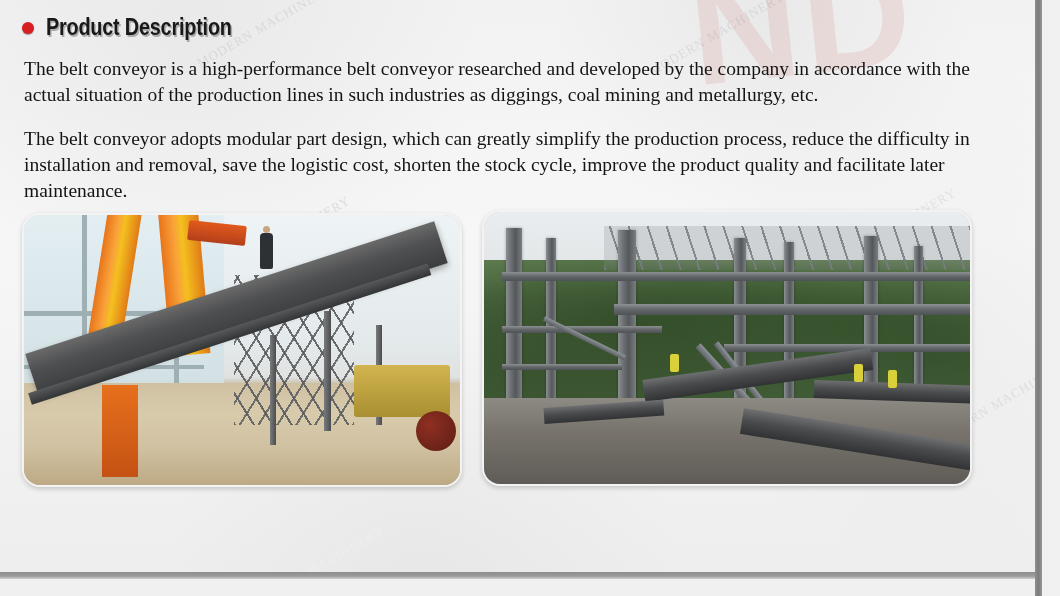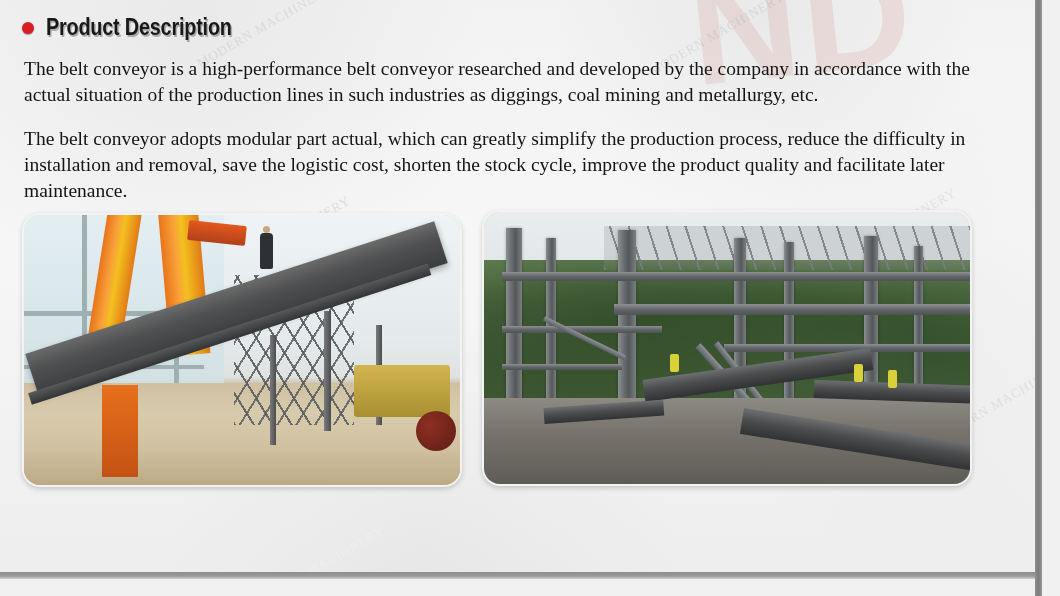--- a/index.html
+++ b/index.html
@@ -315,21 +315,21 @@
   <div class="wm-diag wm-6">MODERN MACHINERY</div>
   <div class="wm-diag wm-7">MODERN MACHINERY</div>
 
   <div class="title-row">
     <span class="bullet-dot"></span>
     <span class="title-text">Product Description</span>
   </div>
 
   <div class="body-copy">
     <p class="para">The belt conveyor is a high-performance belt conveyor researched and developed by the company in accordance with the actual situation of the production lines in such industries as diggings, coal mining and metallurgy, etc.</p>
-    <p class="para">The belt conveyor adopts modular part actual, which can greatly simplify the production process, reduce the difficulty in installation and removal, save the logistic cost, shorten the stock cycle, improve the product quality and facilitate later maintenance.</p>
+    <p class="para">The belt conveyor adopts modular part design, which can greatly simplify the production process, reduce the difficulty in installation and removal, save the logistic cost, shorten the stock cycle, improve the product quality and facilitate later maintenance.</p>
   </div>
 
   <div class="photo photo-left">
     <div class="ph-layer L-sky"></div>
     <div class="L-glass" style="position:absolute;"></div>
     <div class="L-mullion-v" style="left:58px;  top:0;   width:5px;  height:210px;"></div>
     <div class="L-mullion-v" style="left:150px; top:0;   width:5px;  height:180px;"></div>
     <div class="L-mullion-h" style="left:0;     top:96px; width:200px; height:5px;"></div>
     <div class="L-mullion-h" style="left:0;     top:150px; width:180px; height:4px;"></div>
 

